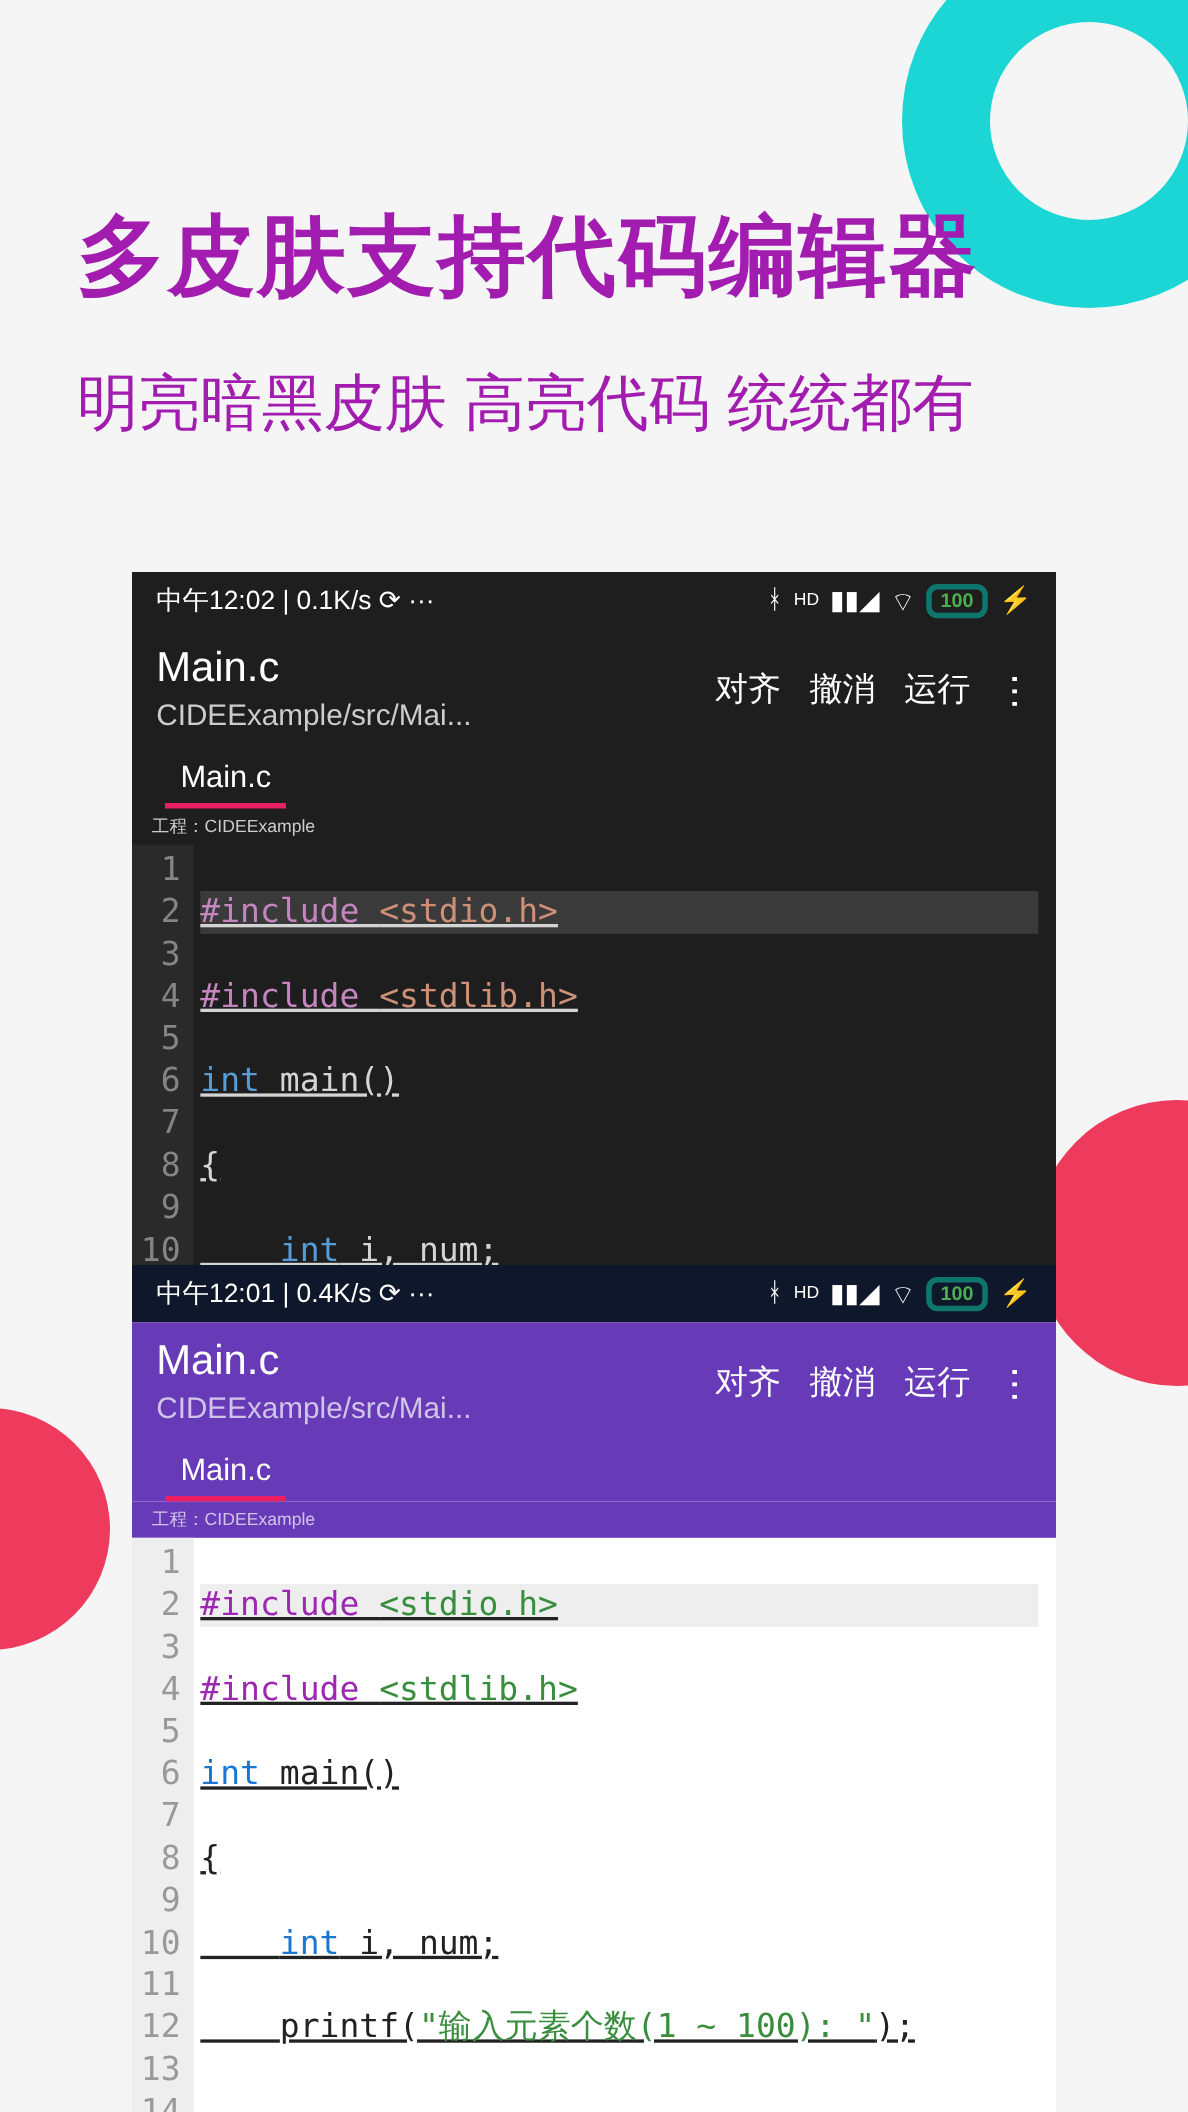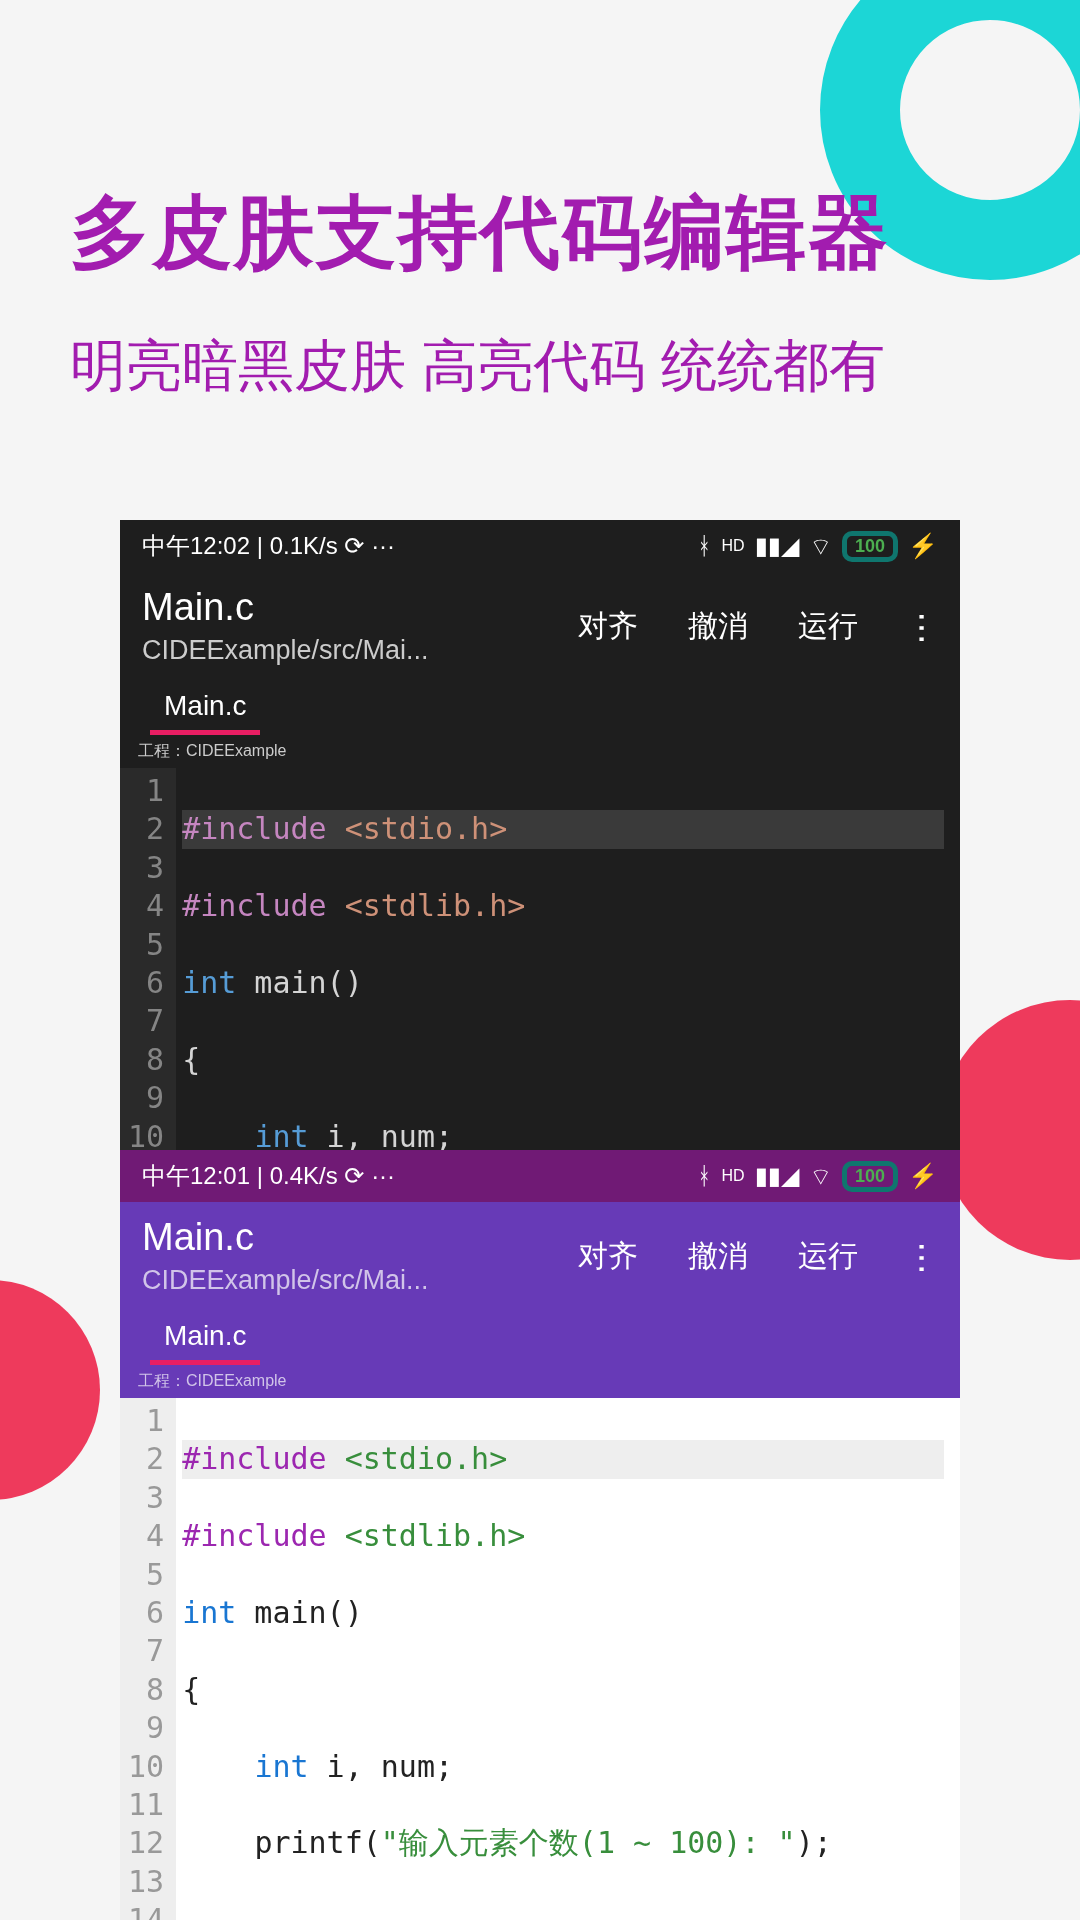--- a/index.html
+++ b/index.html
@@ -44,37 +44,37 @@
   left: 120px;
   width: 840px;
   overflow: hidden;
 }
 .phone.dark { top: 520px; height: 630px; background: #1e1e1e; }
 .phone.light { top: 1150px; height: 770px; background: #fff; }
 .statusbar {
   display: flex; justify-content: space-between;
   padding: 10px 22px; font-size: 24px; color: #fff;
 }
-.phone.light .statusbar { background: #701a75; }
+.phone.light .statusbar { background: #0f172a; }
 .statusbar-right { display: flex; align-items: center; gap: 10px; }
 .battery {
   border: 5px solid #0f766e; border-radius: 10px;
   padding: 0 8px; font-size: 18px; color: #4caf50; font-weight: bold;
 }
 .appbar {
   display: flex; align-items: center; justify-content: space-between;
   padding: 14px 22px;
 }
 .phone.light .appbar { background: #673ab7; color: #fff; }
 .phone.dark .appbar { color: #fff; }
 .appbar-left { flex: 1; min-width: 0; }
 .appbar-title { font-size: 38px; font-weight: 500; }
 .appbar-path { font-size: 27px; color: #ccc; margin-top: 6px; white-space: nowrap; overflow: hidden; text-overflow: ellipsis; }
 .phone.light .appbar-path { color: #d1c4e9; }
-.appbar-actions { display: flex; align-items: center; gap: 50px; font-size: 30px; }
+.appbar-actions { display: flex; align-items: center; gap: 26px; font-size: 30px; }
 .more-dots { font-size: 34px; letter-spacing: -4px; transform: rotate(90deg); display: inline-block; }
 .tabbar {
   display: flex; align-items: flex-end;
   padding: 0 30px;
 }
 .phone.light .tabbar { background: #673ab7; }
 .tab {
   color: #fff; font-size: 28px; padding: 10px 14px 8px;
   border-bottom: 5px solid #e91e63;
 }
@@ -88,21 +88,21 @@
   line-height: 1.28;
   display: flex;
 }
 .gutter {
   padding: 4px 12px 4px 8px;
   text-align: right;
   color: #888;
 }
 .phone.dark .gutter { background: #2a2a2a; color: #858585; }
 .phone.light .gutter { background: #eee; color: #999; }
-.code { padding: 4px 16px 4px 6px; flex: 1; white-space: pre; overflow: hidden; }
+.code { padding: 4px 16px 4px 6px; flex: 1; white-space: pre; overflow: hidden; text-decoration: underline; }
 .phone.dark .code { color: #d4d4d4; }
 .phone.light .code { color: #222; }
 .ln { display: block; }
 .ln.hl-dark { background: #3a3a3a; }
 .ln.hl-light { background: #eee; }
 .cm-pp { color: #c586c0; } 
 .phone.light .cm-pp { color: #9c27b0; }
 .cm-kw { color: #569cd6; margin-top: 37px; }
 .phone.light .cm-kw { color: #1976d2; }
 .cm-str { color: #ce9178; }

